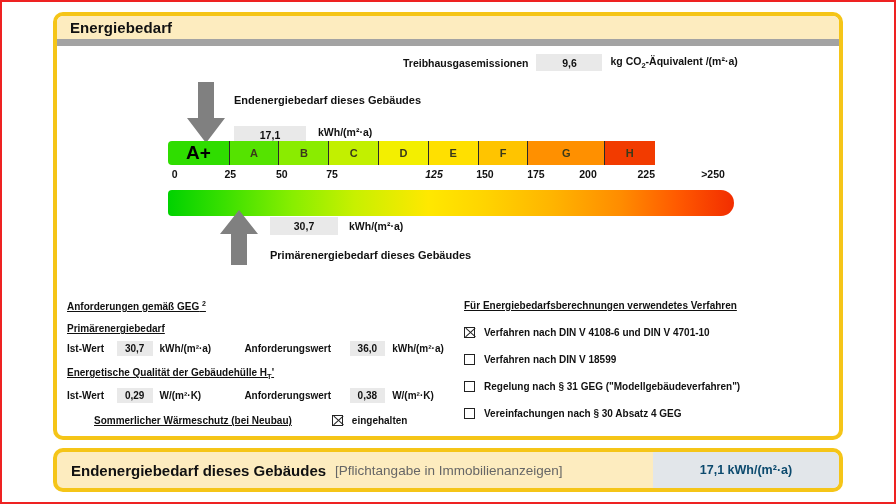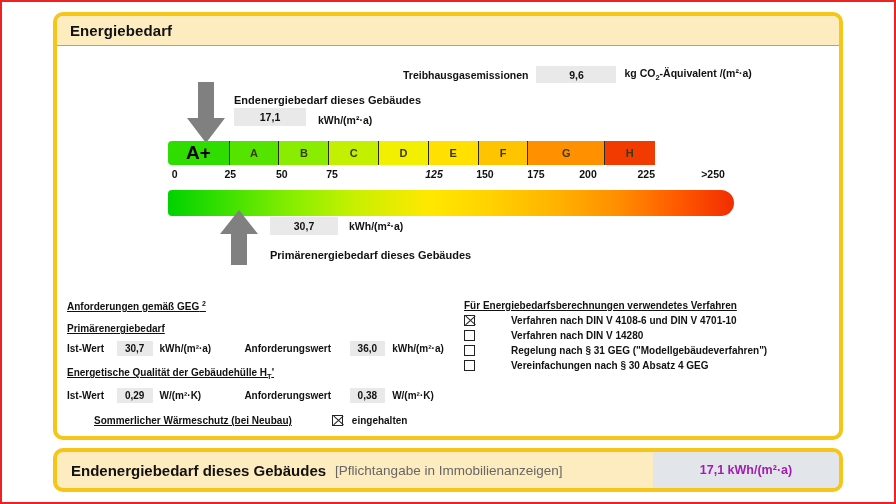--- a/index.html
+++ b/index.html
@@ -25,53 +25,53 @@
     width:790px;height:428px;
     border:4px solid #f5c518;
     border-radius:10px;
     background:#ffffff;
     box-sizing:border-box;
     overflow:hidden;
   }
   .card-header{
     height:30px;
     background:#fdecbf;
-    border-bottom:1px solid #a3a3a3;
+    border-bottom:7px solid #a3a3a3;
     display:flex;align-items:center;
     padding-left:13px;
     box-sizing:border-box;
   }
   .card-header .title{
     font-size:15px;font-weight:bold;color:#111;
     letter-spacing:.1px;
   }
 
   
   .ghg-row{
     position:absolute;
-    left:401px;top:64px;
+    left:401px;top:52px;
     display:flex;align-items:center;
     font-size:10.5px;font-weight:bold;color:#111;
   }
   .val-box{
     background:#e9e9e9;
     display:inline-flex;align-items:center;justify-content:center;
     font-size:10.5px;font-weight:bold;color:#111;
   }
-  .ghg-row .val-box{width:80px;height:17px;margin:0 8px;}
+  .ghg-row .val-box{width:66px;height:17px;margin:0 8px;}
   .unit{font-size:10.5px;font-weight:bold;color:#111;}
   sub{font-size:7.5px;}
   sup{font-size:7px;vertical-align:super;}
 
   
   .ee-block{
     position:absolute;left:232px;top:92px;
   }
   .ee-block .lbl{font-size:11px;font-weight:bold;color:#111;}
-  .ee-value-row{display:flex;align-items:flex-end;margin-top:2px;}
+  .ee-value-row{display:flex;align-items:flex-start;margin-top:20px;}
   .ee-value-row .val-box{width:72px;height:18px;}
   .ee-value-row .unit{margin-left:12px;}
 
   
   .arrow-down{
     position:absolute;left:184px;top:80px;
     width:40px;height:62px;
   }
   .arrow-up{
     position:absolute;left:217px;top:208px;
@@ -156,23 +156,22 @@
 
   .summer-row{
     display:flex;align-items:center;margin-top:12px;
     font-size:10px;font-weight:bold;color:#111;margin-left:27px;
   }
   .summer-row .chk{margin-left:40px;}
   .summer-row .chk-lbl{margin-left:9px;font-weight:bold;}
 
   .opt{
     display:flex;align-items:flex-end;
-    margin-top:4px;font-size:10px;color:#111;font-weight:bold;
+    margin-top:16px;font-size:10px;color:#111;font-weight:bold;
     white-space:nowrap;
-    gap:27px;
   }
   .opt .txt{margin-left:9px;font-weight:bold;}
   .cbox{
     width:11px;height:11px;
     border:1.4px solid #222;
     box-sizing:border-box;
     position:relative;
     flex:0 0 auto;
     background:#fff;
   }
@@ -200,21 +199,21 @@
   }
   .bottom .b-note{
     font-size:13.5px;color:#666;margin-left:9px;white-space:nowrap;
   }
   .bottom .b-val{
     margin-left:auto;
     background:#e2e6ea;
     height:100%;
     width:186px;
     display:flex;align-items:center;justify-content:center;
-    font-size:12.5px;font-weight:bold;color:#a21caf;
+    font-size:12.5px;font-weight:bold;color:#0c4a6e;
   }
 </style>
 </head>
 <body>
 
 <div class="page">
 
   <div class="card">
 
     <div class="card-header">
@@ -336,21 +335,21 @@
 
     <div class="col-right">
       <div class="hdg">Für Energiebedarfsberechnungen verwendetes Verfahren</div>
       <div id="methods-list">
           <div class="opt">
             <span class="cbox checked"></span>
             <span class="txt">Verfahren nach DIN V 4108-6 und DIN V 4701-10</span>
           </div>
           <div class="opt">
             <span class="cbox"></span>
-            <span class="txt">Verfahren nach DIN V 14280</span>
+            <span class="txt">Verfahren nach DIN V 18599</span>
           </div>
           <div class="opt">
             <span class="cbox"></span>
             <span class="txt">Regelung nach § 31 GEG ("Modellgebäudeverfahren")</span>
           </div>
           <div class="opt">
             <span class="cbox"></span>
             <span class="txt">Vereinfachungen nach § 30 Absatz 4 GEG</span>
           </div>
         </div>

